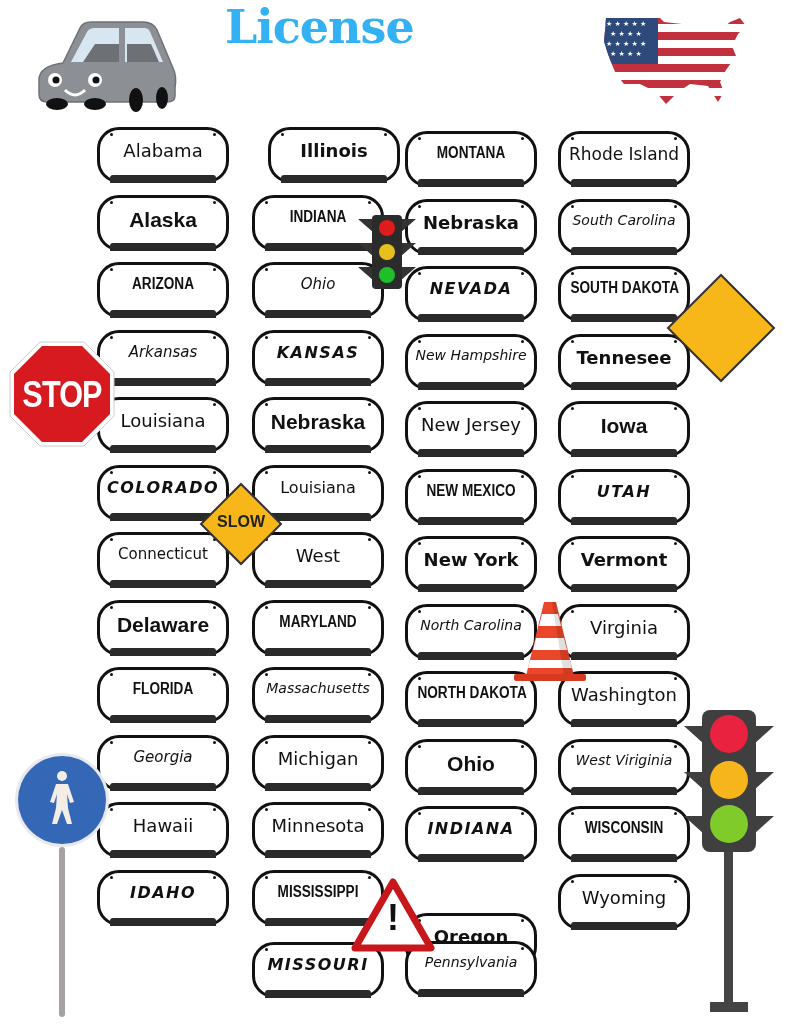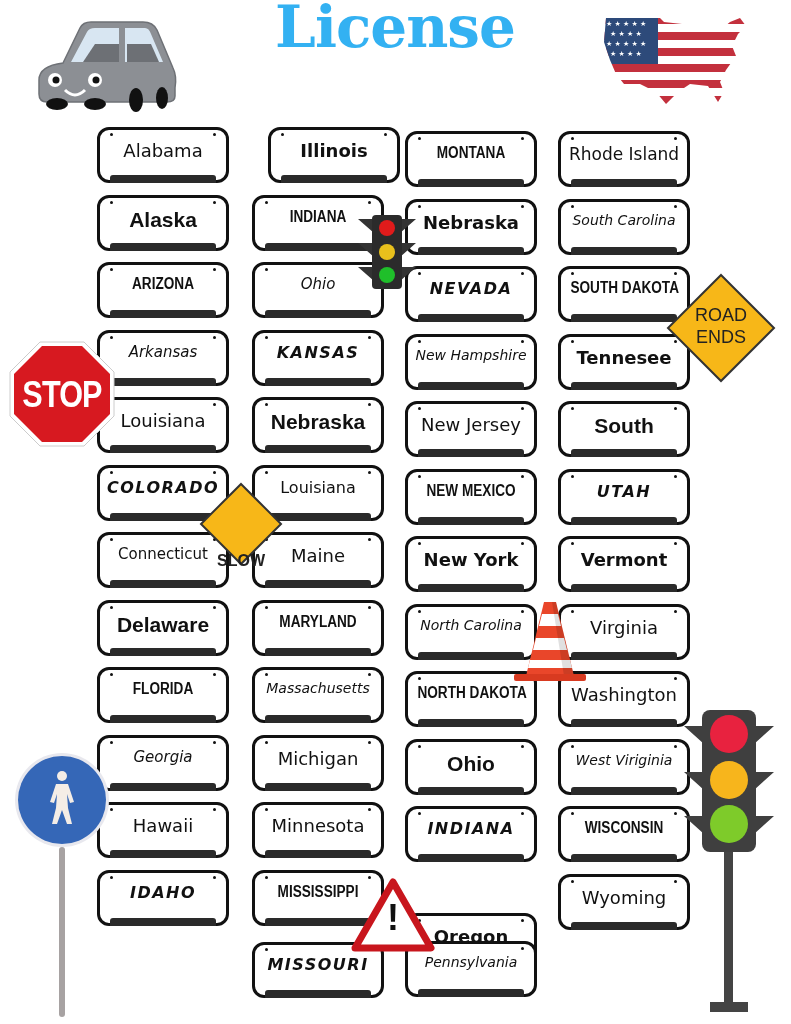--- a/index.html
+++ b/index.html
@@ -1,19 +1,19 @@
 <!DOCTYPE html>
 <html><head>
 <meta charset="utf-8">
 <style>
   html,body{margin:0;padding:0;background:#fff;}
   body{width:791px;height:1024px;position:relative;overflow:hidden;font-family:"DejaVu Sans",sans-serif;}
-  .title{position:absolute;left:225px;top:4px;width:340px;text-align:center;color:#33b1f2;font-family:"DejaVu Serif",serif;font-weight:bold;line-height:46px;font-size:58px;letter-spacing:-1px;}
+  .title{position:absolute;left:225px;top:4px;width:340px;color:#33b1f2;font-family:"DejaVu Serif",serif;font-weight:bold;line-height:46px;font-size:46px;letter-spacing:-1px;}
   .title .l{display:block;}
-  .plate{position:absolute;width:132px;height:56px;box-sizing:border-box;border:3.5px solid #111;border-radius:12px;background:#fff;}
+  .plate{position:absolute;width:132px;height:56px;box-sizing:border-box;border:3.5px solid #111;border-radius:22px;background:#fff;}
   .plate .hole{position:absolute;top:3px;width:3px;height:3px;border-radius:50%;background:#111;}
   .plate .hole.l{left:10px;}
   .plate .hole.r{right:10px;}
   .plate .bar{position:absolute;left:10px;right:10px;bottom:-3px;height:8px;background:#2a2a2a;border-radius:3px 3px 0 0;}
   .plate .txt{position:absolute;left:0;right:0;top:10px;text-align:center;font-size:19px;color:#111;white-space:nowrap;}
   .f-script{font-family:"DejaVu Sans",sans-serif;font-style:italic;font-weight:normal;font-size:15px !important;}
   .f-hand{font-family:"DejaVu Sans",sans-serif;font-weight:normal;font-size:18px !important;}
   .f-bold{font-family:"Liberation Sans",sans-serif;font-weight:bold;font-size:21px !important;}
   .f-cond{font-family:"Liberation Sans",sans-serif;font-weight:bold;font-size:16px !important;transform:scaleX(0.85);}
   .f-marker{font-family:"DejaVu Sans",sans-serif;font-weight:bold;font-style:italic;font-size:16px !important;letter-spacing:1.5px;}
@@ -177,21 +177,21 @@
     </div>
   <div class="plate" style="left:252px;top:465px">
       <i class="hole l"></i>
       <i class="hole r"></i>
       <span class="txt f-hand" style="font-size:16px !important">Louisiana</span>
       <i class="bar"></i>
     </div>
   <div class="plate" style="left:252px;top:532px">
       <i class="hole l"></i>
       <i class="hole r"></i>
-      <span class="txt f-hand">Maine</span>
+      <span class="txt f-hand">West</span>
       <i class="bar"></i>
     </div>
   <div class="plate" style="left:252px;top:600px">
       <i class="hole l"></i>
       <i class="hole r"></i>
       <span class="txt f-cond">MARYLAND</span>
       <i class="bar"></i>
     </div>
   <div class="plate" style="left:252px;top:667px">
       <i class="hole l"></i>
@@ -327,21 +327,21 @@
     </div>
   <div class="plate" style="left:558px;top:334px">
       <i class="hole l"></i>
       <i class="hole r"></i>
       <span class="txt f-mixed">Tennesee</span>
       <i class="bar"></i>
     </div>
   <div class="plate" style="left:558px;top:401px">
       <i class="hole l"></i>
       <i class="hole r"></i>
-      <span class="txt f-bold">South</span>
+      <span class="txt f-bold">Iowa</span>
       <i class="bar"></i>
     </div>
   <div class="plate" style="left:558px;top:469px">
       <i class="hole l"></i>
       <i class="hole r"></i>
       <span class="txt f-marker">UTAH</span>
       <i class="bar"></i>
     </div>
   <div class="plate" style="left:558px;top:536px">
       <i class="hole l"></i>
@@ -395,31 +395,27 @@
     <polygon points="32,2 76,2 106,32 106,76 76,106 32,106 2,76 2,32" fill="#fff" stroke="#ccc" stroke-width="1"></polygon>
     <polygon points="34,6 74,6 102,34 102,74 74,102 34,102 6,74 6,34" fill="#d71920"></polygon>
   </svg>
   <span style="position:absolute;left:0;right:0;top:34px;text-align:center;color:#fff;font-family:'Liberation Sans',sans-serif;font-weight:bold;font-size:36px;letter-spacing:-1px;transform:scaleX(0.85);">STOP</span>
 </div>
 
 <div class="deco" style="left:199px;top:482px;width:84px;height:84px;">
   <svg width="84" height="84" viewBox="0 0 84 84" style="position:absolute;left:0;top:0">
     <polygon points="42,2 82,42 42,82 2,42" fill="#f7b718" stroke="#333" stroke-width="2"></polygon>
   </svg>
-  <span style="position:absolute;left:0;right:0;top:31px;text-align:center;color:#222;font-family:'Liberation Sans',sans-serif;font-weight:bold;font-size:16px;margin-top:39px;">SLOW</span>
+  <span style="position:absolute;left:0;right:0;top:31px;text-align:center;color:#222;font-family:'Liberation Sans',sans-serif;font-weight:bold;font-size:16px;">SLOW</span>
 </div>
 
 <div class="deco" style="left:665px;top:272px;width:112px;height:112px;">
   <svg width="112" height="112" viewBox="0 0 112 112" style="position:absolute;left:0;top:0">
     <polygon points="56,3 109,56 56,109 3,56" fill="#f7b718" stroke="#333" stroke-width="2"></polygon>
   </svg>
-  <div style="position:absolute;left:0;right:0;top:32px;text-align:center;color:#222;font-family:'Liberation Sans',sans-serif;font-size:18px;line-height:22px;">
-    <span style="display:block">ROAD</span>
-    <span style="display:block">ENDS</span>
-  </div>
 </div>
 
 <svg class="deco" style="left:512px;top:600px" width="76" height="84" viewBox="0 0 76 84">
   <path d="M32 2 L44 2 L62 76 L14 76Z" fill="#e9462a"></path>
   <path d="M30 14 L46 14 L49 26 L27 26Z" fill="#fff"></path>
   <path d="M24 38 L52 38 L55 50 L21 50Z" fill="#fff"></path>
   <path d="M18 60 L58 60 L60 68 L16 68Z" fill="#fff"></path>
   <path d="M40 2 L44 2 L62 76 L52 76Z" fill="#000" opacity="0.12"></path>
   <rect x="2" y="74" width="72" height="7" rx="2" fill="#d83a20"></rect>
 </svg>

